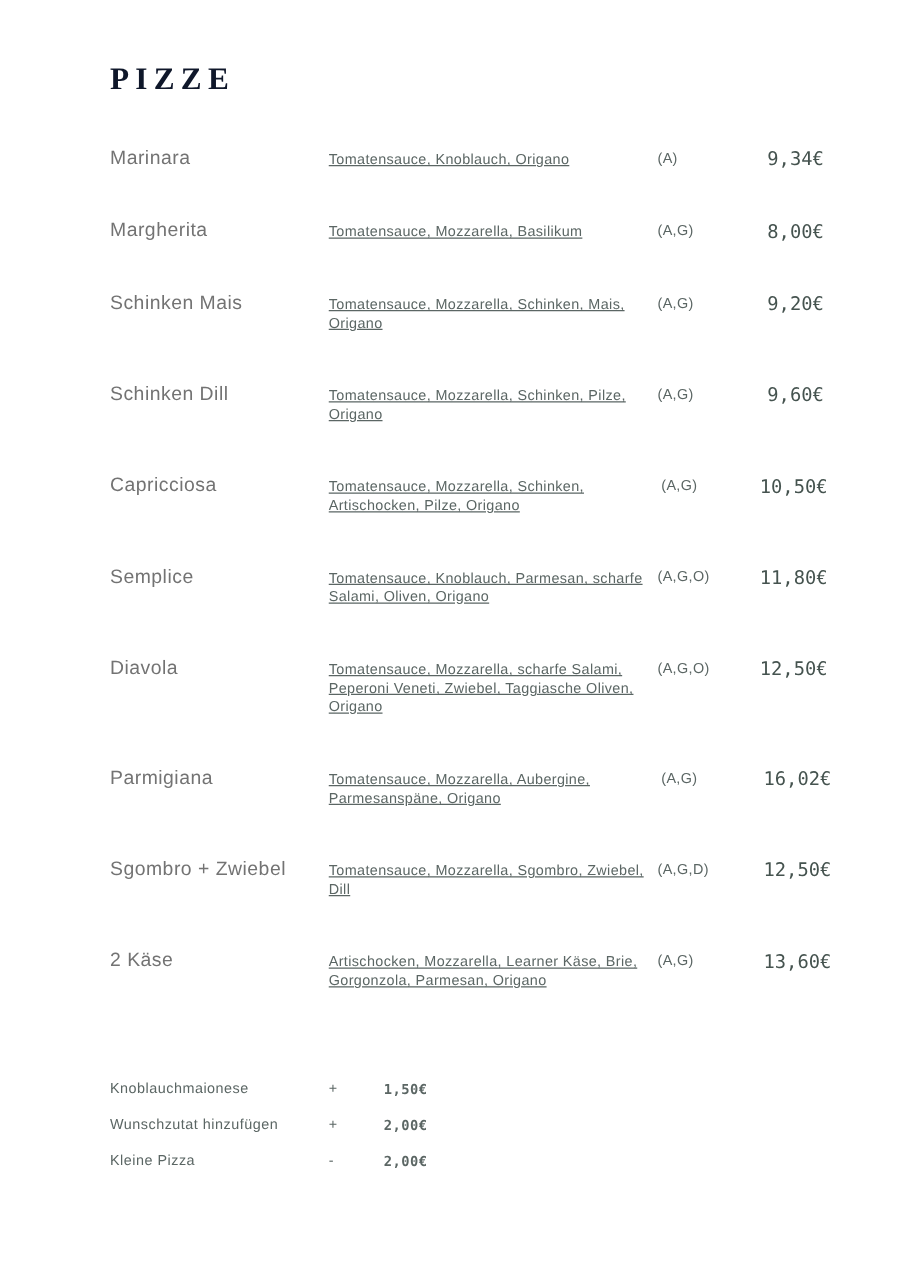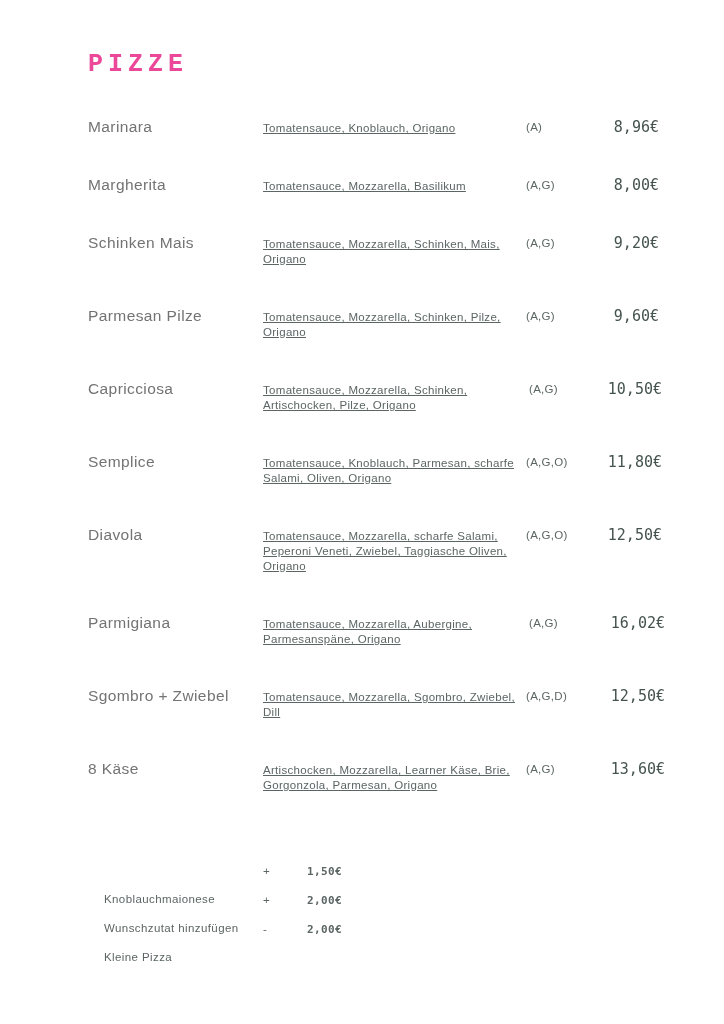--- a/index.html
+++ b/index.html
@@ -2,72 +2,72 @@
 <html><head>
   <meta charset="utf-8">
   <style>
     html, body { margin: 0; padding: 0; background: #ffffff; }
     body {
       width: 724px; height: 1024px; position: relative; overflow: hidden;
       font-family: "Liberation Sans", sans-serif; color: #4a5855;
     }
     .title {
       position: absolute; left: 88px; top: 50px;
-      font-family: Liberation Mono, monospace; font-weight: bold;
-      font-size: 25px; letter-spacing: 5px; color: #ec4899; text-align: right;
+      font-family: Liberation Serif, serif; font-weight: bold;
+      font-size: 25px; letter-spacing: 5px; color: #0f172a; text-align: right;
     }
     .row { position: absolute; left: 0; width: 724px; }
     .name {
       position: absolute; left: 88px; top: 0;
       font-size: 15.5px; color: #737373; letter-spacing: 0.4px; white-space: nowrap;
     }
     .desc {
       position: absolute; left: 263px; top: 3px; width: 260px;
       font-size: 11.5px; line-height: 15px; color: #5b6664; letter-spacing: 0.3px; text-decoration: underline;
     }
     .allergens {
       position: absolute; top: 3px; font-size: 11.5px; color: #5b6664; letter-spacing: 0.3px;
     }
     .price {
       position: absolute; top: 0; font-family: "DejaVu Sans Mono", monospace;
       font-size: 15px; color: #45534f; text-align: right; width: 80px;
     }
     .extra { position: absolute; left: 0; width: 724px; font-size: 11.5px; color: #5b6664; letter-spacing: 0.4px; }
-    .extra .label { position: absolute; left: 104px; margin-top: 28px; }
+    .extra .label { position: absolute; left: 88px; }
     .extra .sign { position: absolute; left: 263px; }
     .extra .amount { position: absolute; left: 307px; font-family: "DejaVu Sans Mono", monospace; font-size: 11px; font-weight: bold; }
   </style>
 </head>
 <body>
 
 <div class="title">PIZZE</div>
 
 <div class="row" style="top:118px">
   <div class="name">Marinara</div>
   <div class="desc">Tomatensauce, Knoblauch, Origano</div>
   <div class="allergens" style="left:526px">(A)</div>
-  <div class="price" style="left:579px">8,96€</div>
+  <div class="price" style="left:579px">9,34€</div>
 </div>
 
 <div class="row" style="top:176px">
   <div class="name">Margherita</div>
   <div class="desc">Tomatensauce, Mozzarella, Basilikum</div>
   <div class="allergens" style="left:526px">(A,G)</div>
   <div class="price" style="left:579px">8,00€</div>
 </div>
 
 <div class="row" style="top:234px">
   <div class="name">Schinken Mais</div>
   <div class="desc">Tomatensauce, Mozzarella, Schinken, Mais, Origano</div>
   <div class="allergens" style="left:526px">(A,G)</div>
   <div class="price" style="left:579px">9,20€</div>
 </div>
 
 <div class="row" style="top:307px">
-  <div class="name">Parmesan Pilze</div>
+  <div class="name">Schinken Dill</div>
   <div class="desc">Tomatensauce, Mozzarella, Schinken, Pilze, Origano</div>
   <div class="allergens" style="left:526px">(A,G)</div>
   <div class="price" style="left:579px">9,60€</div>
 </div>
 
 <div class="row" style="top:380px">
   <div class="name">Capricciosa</div>
   <div class="desc">Tomatensauce, Mozzarella, Schinken, Artischocken, Pilze, Origano</div>
   <div class="allergens" style="left:529px">(A,G)</div>
   <div class="price" style="left:582px">10,50€</div>
@@ -95,21 +95,21 @@
 </div>
 
 <div class="row" style="top:687px">
   <div class="name">Sgombro + Zwiebel</div>
   <div class="desc">Tomatensauce, Mozzarella, Sgombro, Zwiebel, Dill</div>
   <div class="allergens" style="left:526px">(A,G,D)</div>
   <div class="price" style="left:585px">12,50€</div>
 </div>
 
 <div class="row" style="top:760px">
-  <div class="name">8 Käse</div>
+  <div class="name">2 Käse</div>
   <div class="desc" style="width:255px">Artischocken, Mozzarella, Learner Käse, Brie, Gorgonzola, Parmesan, Origano</div>
   <div class="allergens" style="left:526px">(A,G)</div>
   <div class="price" style="left:585px">13,60€</div>
 </div>
 
 <div class="extra" style="top:865px">
   <span class="label">Knoblauchmaionese</span>
   <span class="sign">+</span>
   <span class="amount">1,50€</span>
 </div>

